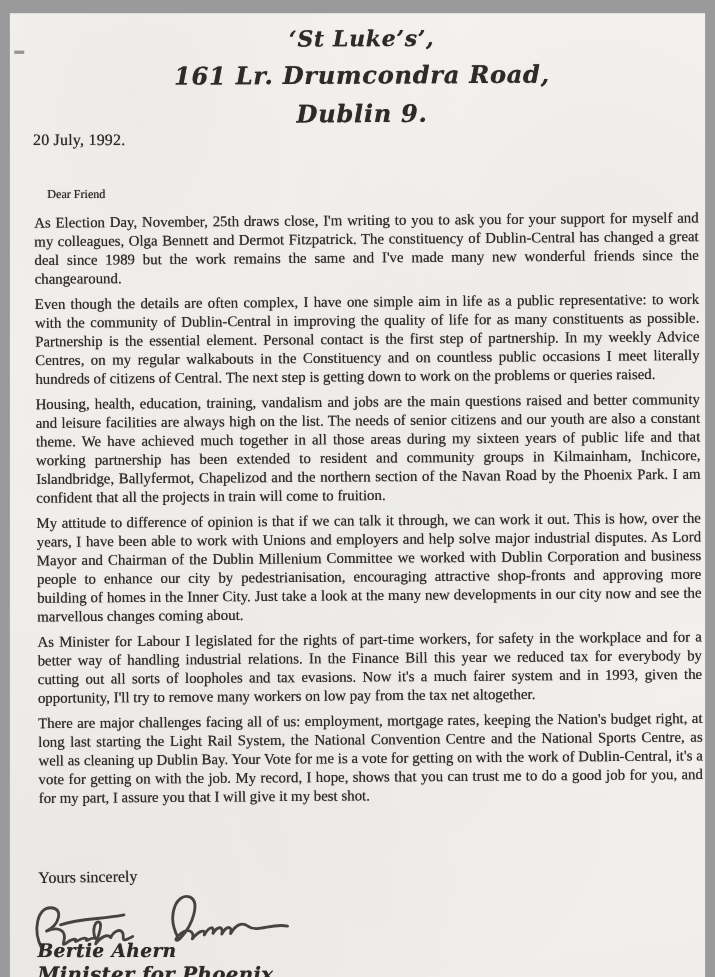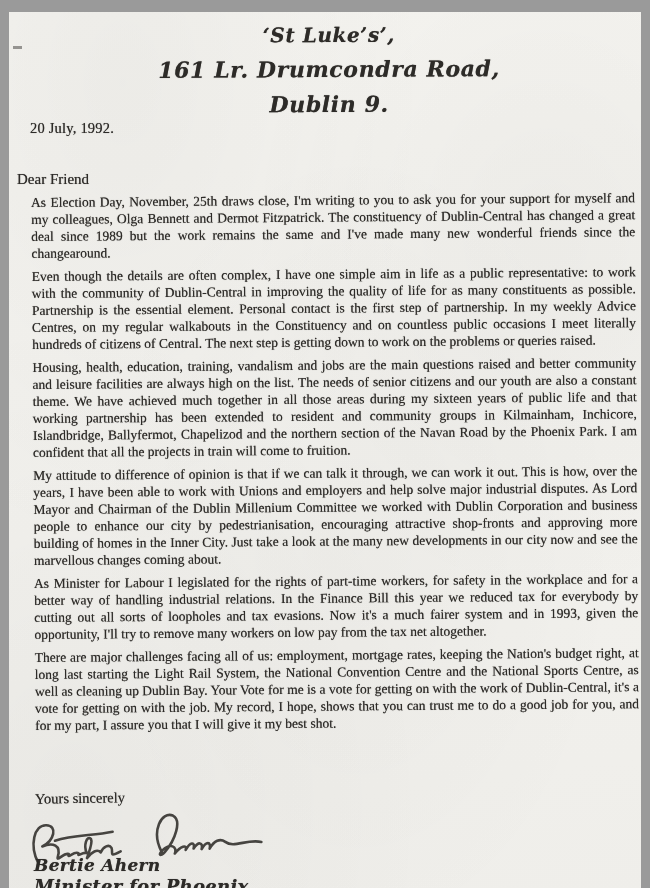--- a/index.html
+++ b/index.html
@@ -27,22 +27,22 @@
     transform:rotate(-0.3deg);
   }
   .letterhead .lh1{font-size:20px; line-height:34px; font-weight:bold;}
   .letterhead .lh2{font-size:22px; line-height:35px; font-weight:bold;}
   .letterhead .lh3{font-size:22px; line-height:34px; font-weight:bold;}
   .date{
     position:absolute; top:108px; left:21px;
     font-size:14.5px; letter-spacing:0.2px;
   }
   .salutation{
-    position:absolute; top:159px; left:8px;
-    font-size:15px;
+    position:absolute; top:159px; left:34px;
+    font-size:11px;
   }
   .body-text{
     position:absolute; top:183px; left:22px; width:604px;
     font-size:13.5px; line-height:16.9px;
     text-align:justify;
     transform:rotate(-0.45deg);
     transform-origin:left top;
   }
   .body-text p{margin:0 0 6.5px 0;}
   .closing{

